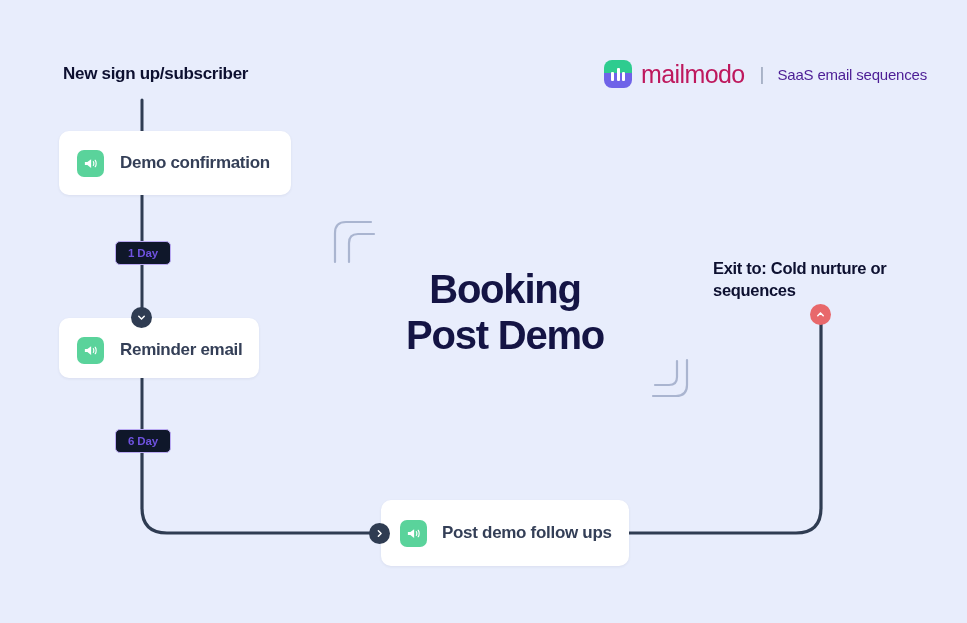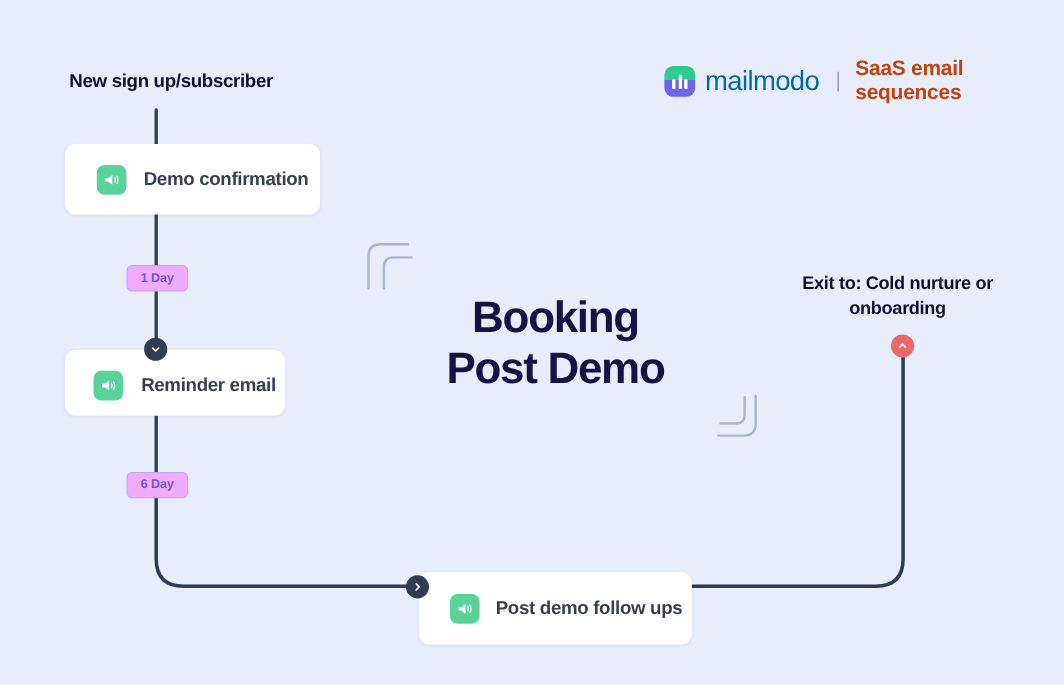--- a/index.html
+++ b/index.html
@@ -63,53 +63,53 @@
     background: #ffffff;
     border-radius: 1px;
   }
   .brand-mark .bars i:nth-child(1) { height: 9px; }
   .brand-mark .bars i:nth-child(2) { height: 13px; }
   .brand-mark .bars i:nth-child(3) { height: 9px; }
 
   .brand-word {
     font-size: 25px;
     letter-spacing: -0.6px;
-    color: #0369a1;
+    color: #be185d;
     font-weight: 400;
   }
   .brand-divider {
     color: #9aa5bb;
     font-size: 19px;
     font-weight: 300;
     margin: 0 4px 0 6px;
   }
   .brand-tagline {
-    font-size: 19px;
-    font-weight: bold;
-    color: #c2410c;
+    font-size: 15px;
+    font-weight: normal;
+    color: #4c1d95;
     letter-spacing: -0.2px;
   }
 
   
   .trigger-label {
     position: absolute;
     left: 63px;
     top: 64px;
     font-size: 17px;
     font-weight: bold;
     color: #0d1030;
     letter-spacing: -0.3px;
     white-space: nowrap;
   }
   .exit-label {
     position: absolute;
     left: 713px;
-    top: 247px;
+    top: 257px;
     width: 206px;
-    text-align: center;
+    text-align: left;
     font-size: 16.5px;
     font-weight: bold;
     color: #0d1030;
     line-height: 22px;
     letter-spacing: -0.3px;
   }
 
   
   .center-title {
     position: absolute;
@@ -125,21 +125,20 @@
   }
 
   
   .node-card {
     position: absolute;
     background: #ffffff;
     border-radius: 10px;
     display: flex;
     align-items: center;
     box-shadow: 0 1px 3px rgba(30, 40, 70, 0.07);
-    justify-content: center;
   }
   .node-card .email-icon {
     width: 27px;
     height: 27px;
     border-radius: 7px;
     background: #5ad39b;
     flex: none;
     display: flex;
     align-items: center;
     justify-content: center;
@@ -171,27 +170,26 @@
     box-sizing: border-box;
   }
   #node-post-demo {
     left: 381px;
     top: 500px;
     width: 248px;
     height: 66px;
     padding: 0 0 0 19px;
     gap: 15px;
     box-sizing: border-box;
-    margin-top: 20px;
   }
 
   
   .delay-badge {
     position: absolute;
-    background: #f0abfc;
+    background: #0f172a;
     border: 1px solid #b9a9f2;
     border-radius: 5px;
     color: #6f52e0;
     font-size: 11.5px;
     font-weight: bold;
     height: 22px;
     line-height: 22px;
     text-align: center;
     width: 54px;
     letter-spacing: -0.1px;
@@ -274,21 +272,21 @@
 
   <div class="trigger-label">New sign up/subscriber</div>
 
   <div class="center-title">
     <div>Booking</div>
     <div>Post Demo</div>
   </div>
 
   <div class="exit-label">
     <div>Exit to: Cold nurture or</div>
-    <div>onboarding</div>
+    <div>sequences</div>
   </div>
 
   <div class="node-card" id="node-demo-confirmation">
     <span class="email-icon">
       <svg width="15" height="15" viewBox="0 0 24 24" fill="none" xmlns="http://www.w3.org/2000/svg">
         <path d="M3 9.5 L3 14.5 L7 14.5 L13 19 L13 5 L7 9.5 Z" fill="#ffffff"></path>
         <path d="M16.5 9 C17.6 10.2 17.6 13.8 16.5 15" stroke="#ffffff" stroke-width="1.8" stroke-linecap="round"></path>
         <path d="M19.5 6.8 C21.6 9 21.6 15 19.5 17.2" stroke="#ffffff" stroke-width="1.8" stroke-linecap="round"></path>
       </svg>
     </span>

